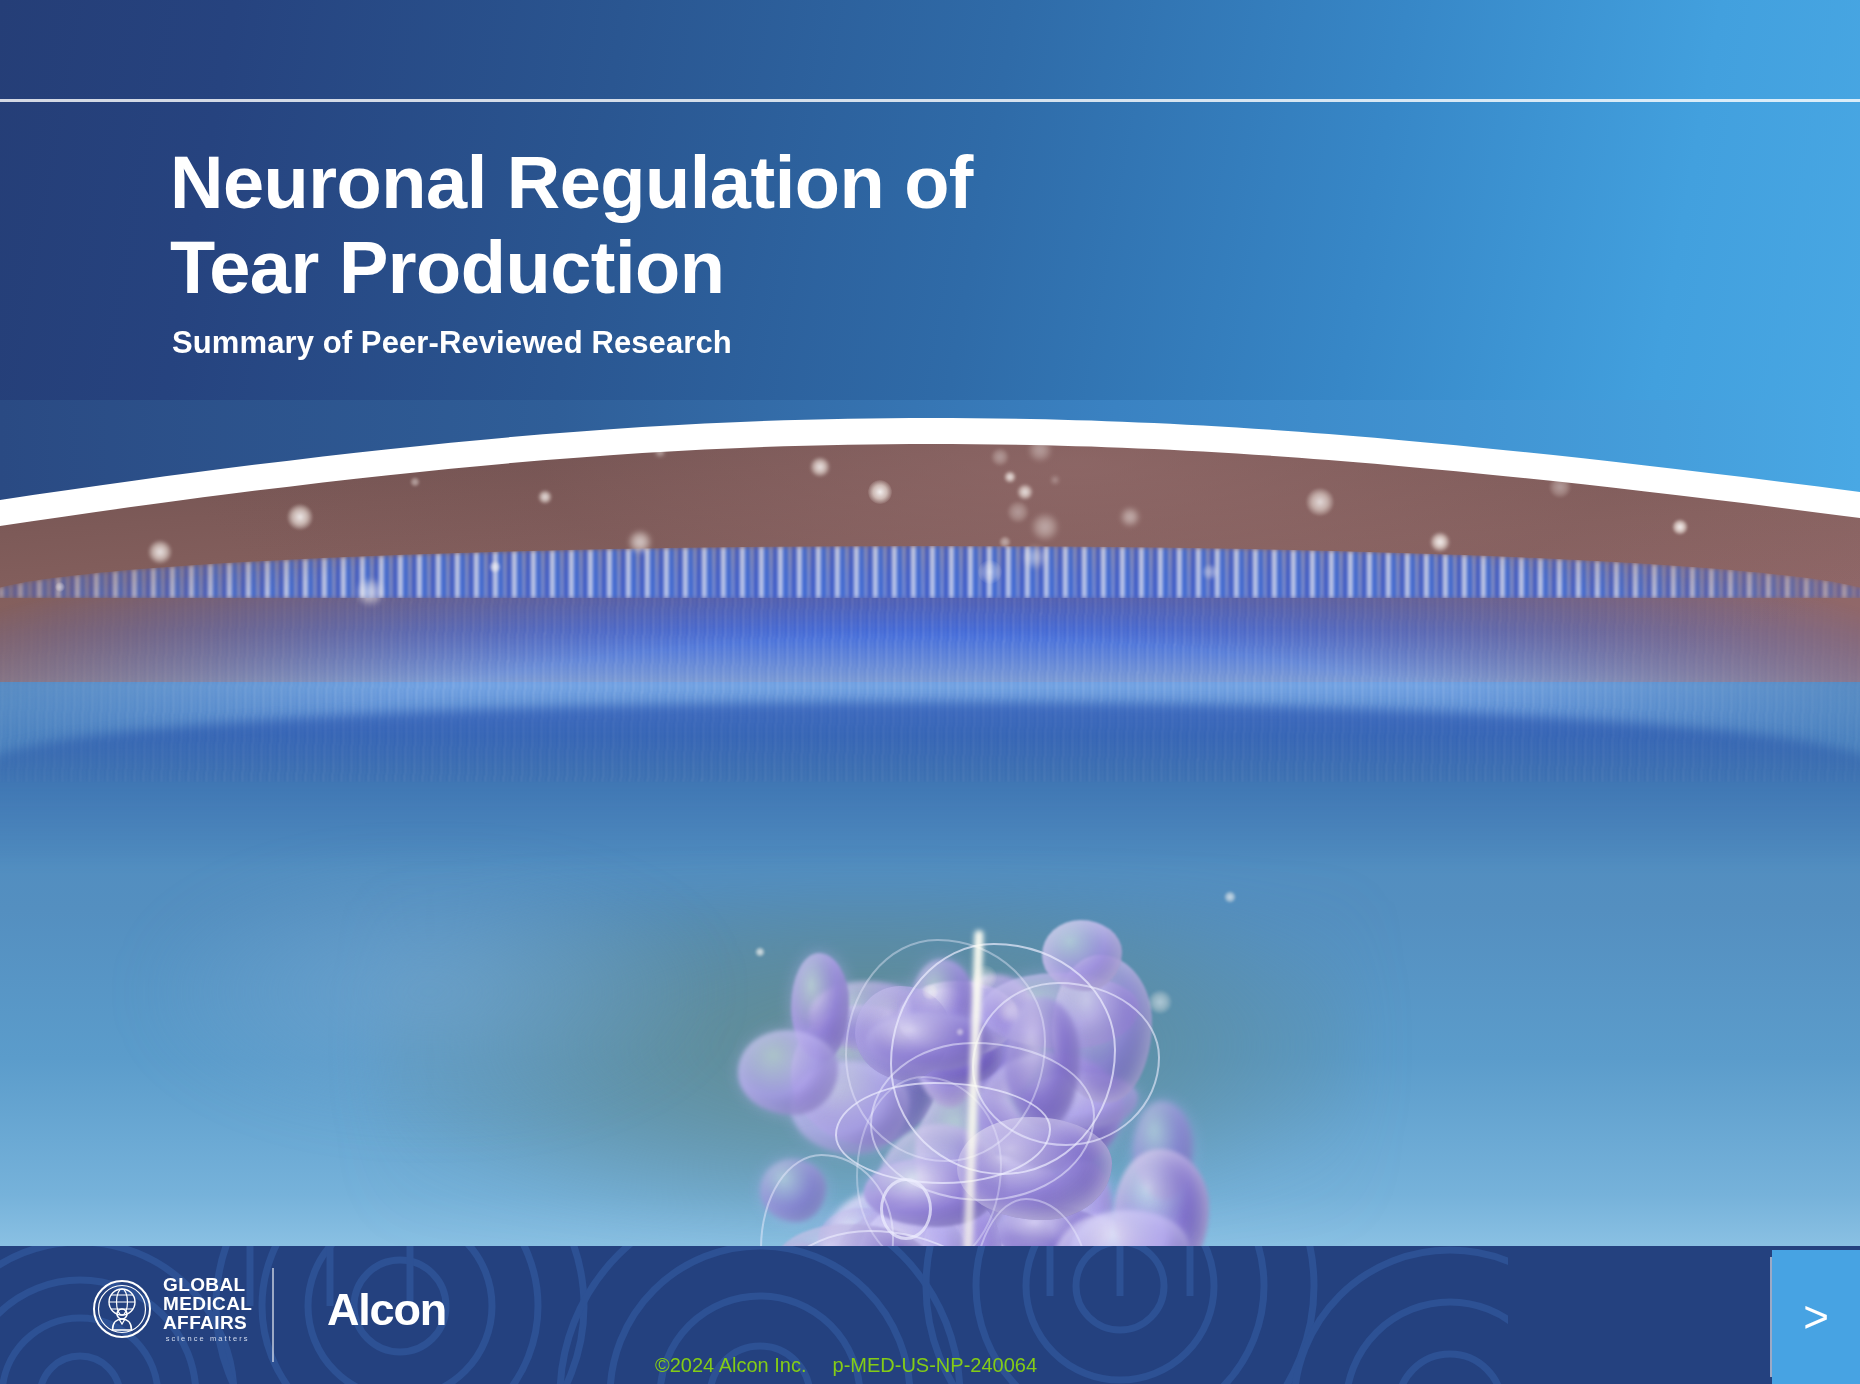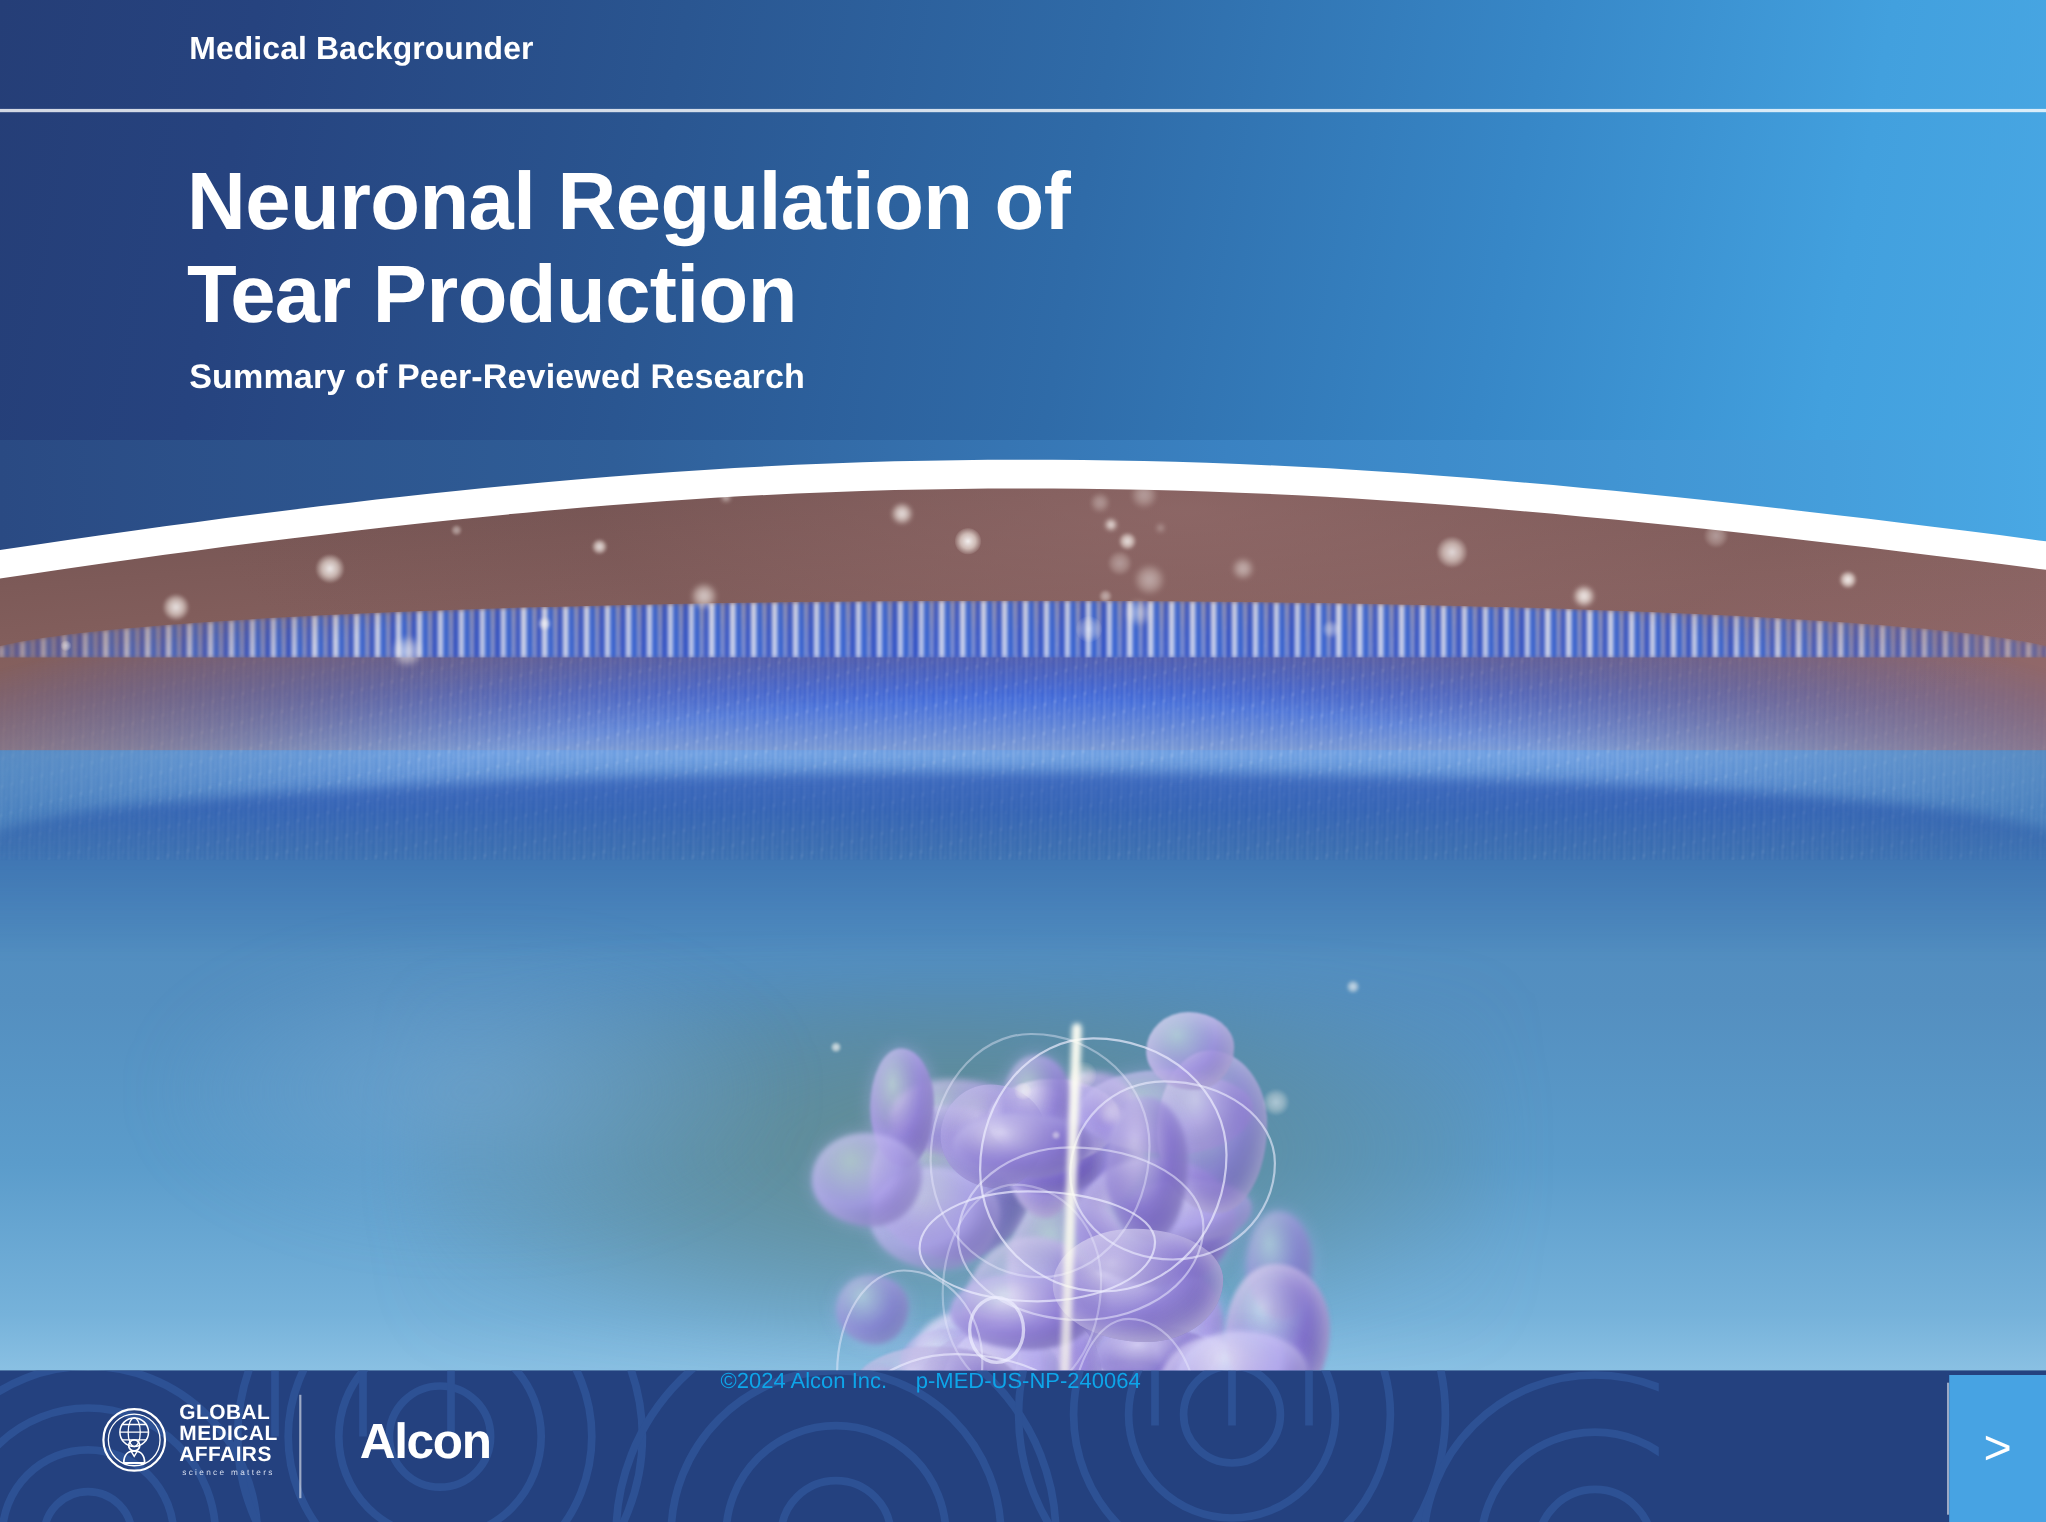--- a/index.html
+++ b/index.html
@@ -239,22 +239,22 @@
     position:absolute; left:272px; top:1268px;
     width:2px; height:94px;
     background:rgba(255,255,255,0.55);
   }
   .alcon-word {
     position:absolute; left:327px; top:1284px;
     color:#ffffff; font-size:45px; font-weight:bold;
     letter-spacing:-1.2px;
   }
   .legal {
-    position:absolute; left:655px; top:1245px;
-    color:#0ea5e9; font-size:20px;
+    position:absolute; left:655px; top:1354px;
+    color:#84cc16; font-size:20px;
     display:flex; gap:26px;
   }
   .begin-btn {
     position:absolute; left:1508px; top:1250px;
     width:262px; height:134px;
     background:#47a3e3;
     display:flex; align-items:center; justify-content:center;
     color:#ffffff; font-size:38px;
     cursor:pointer;
   }
@@ -273,21 +273,20 @@
   }
 </style>
 </head>
 <body>
 
 <div class="slide">
 
   <div class="hero">
     <div class="eyebrow-bar"></div>
     <div class="eyebrow-rule"></div>
-    <div class="eyebrow-text">Medical Backgrounder</div>
     <h1 class="hero-title">Neuronal Regulation of
 Tear Production</h1>
     <div class="hero-subtitle">Summary of Peer-Reviewed Research</div>
   </div>
 
   <div class="media">
     <div class="bg-upper"></div>
     <div class="bg-upper2"></div>
     <div class="bg-lower"></div>
     <div class="bg-lower-blob"></div>

